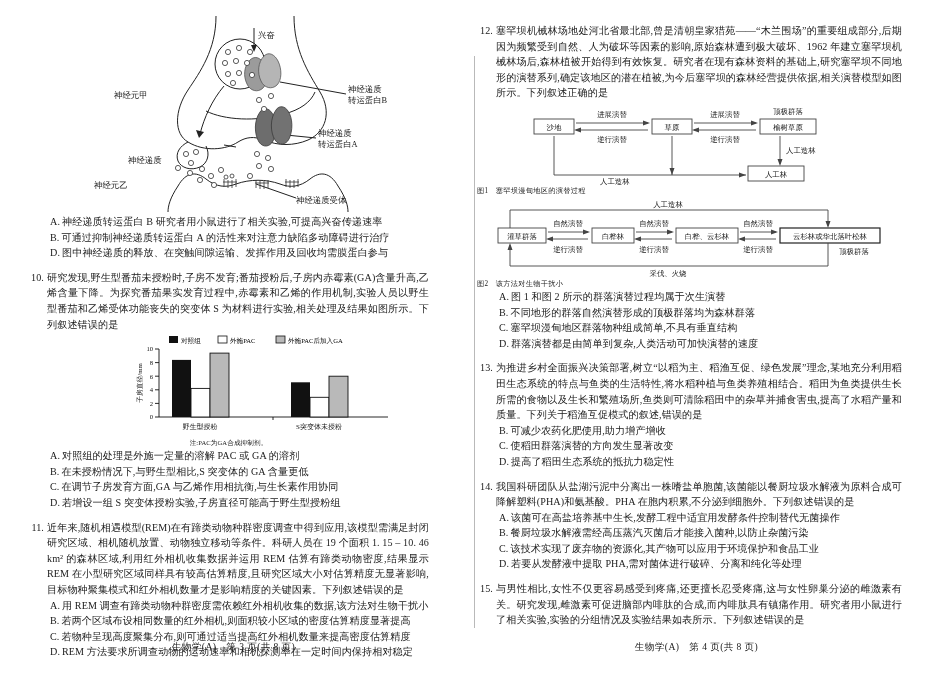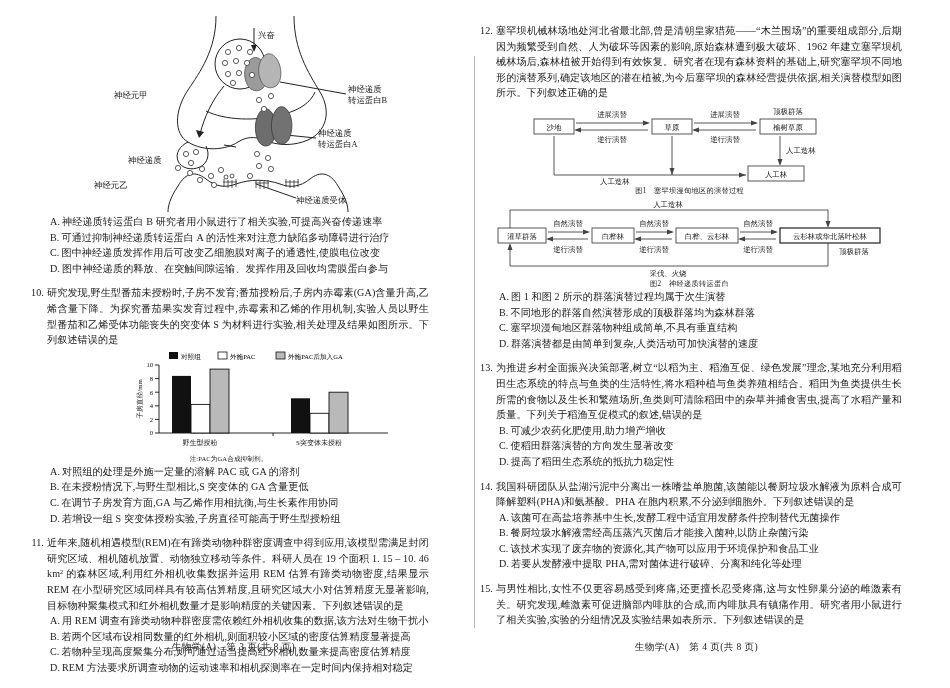--- a/index.html
+++ b/index.html
@@ -79,21 +79,21 @@
     text-align: center;
     font-size: 6.6px;
     margin-top: -5px;
     letter-spacing: .1px;
   }
 
   
   .flow-fig { position: relative; width: 100%; margin: 2px 0 0 0; }
   .flow-fig svg { display: block; margin: 0 auto; }
   .fig-cap {
-    text-align: center;
+    text-align: left;
     font-size: 7.2px;
     margin-top: -1px;
     letter-spacing: .3px;
   }
 
   
   .footer {
     position: absolute;
     bottom: 34px;
     left: 16px; right: 0;
@@ -216,21 +216,20 @@
           <text x="290" y="120">神经递质</text>
           <text x="290" y="131">转运蛋白A</text>
           <text x="268" y="187">神经递质受体</text>
         </g>
       </svg>
     </div>
 
     <div>
       <div class="opt"><span class="mark">A.</span><span>神经递质转运蛋白 B 研究者用小鼠进行了相关实验,可提高兴奋传递速率</span></div>
       <div class="opt"><span class="mark">B.</span><span>可通过抑制神经递质转运蛋白 A 的活性来对注意力缺陷多动障碍进行治疗</span></div>
-      <div class="opt"><span class="mark">C.</span><span>图中神经递质发挥作用后可改变乙细胞膜对离子的通透性,使膜电位改变</span></div>
       <div class="opt"><span class="mark">D.</span><span>图中神经递质的释放、在突触间隙运输、发挥作用及回收均需膜蛋白参与</span></div>
     </div>
 
     <div class="q">
       <div class="q-num">10.</div>
       <div class="q-body">研究发现,野生型番茄未授粉时,子房不发育;番茄授粉后,子房内赤霉素(GA)含量升高,乙烯含量下降。为探究番茄果实发育过程中,赤霉素和乙烯的作用机制,实验人员以野生型番茄和乙烯受体功能丧失的突变体 S 为材料进行实验,相关处理及结果如图所示。下列叙述错误的是</div>
     </div>
 
     <div class="chart-wrap">
       <svg width="425" height="108" viewBox="0 0 425 108" xmlns="http://www.w3.org/2000/svg" font-family="Liberation Serif, serif">
@@ -413,21 +412,21 @@
           <text x="188" y="78">采伐、火烧</text>
           <text x="88" y="27.6">自然演替</text>
           <text x="174" y="27.6">自然演替</text>
           <text x="278" y="27.6">自然演替</text>
           <text x="88" y="54">逆行演替</text>
           <text x="174" y="54">逆行演替</text>
           <text x="278" y="54">逆行演替</text>
           <text x="374" y="56">顶极群落</text>
         </g>
       </svg>
-      <div class="fig-cap">图2　神经递质转运蛋白</div>
+      <div class="fig-cap">图2　该方法对生物干扰小</div>
     </div>
 
     <div>
       <div class="opt"><span class="mark">A.</span><span>图 1 和图 2 所示的群落演替过程均属于次生演替</span></div>
       <div class="opt"><span class="mark">B.</span><span>不同地形的群落自然演替形成的顶极群落均为森林群落</span></div>
       <div class="opt"><span class="mark">C.</span><span>塞罕坝漫甸地区群落物种组成简单,不具有垂直结构</span></div>
       <div class="opt"><span class="mark">D.</span><span>群落演替都是由简单到复杂,人类活动可加快演替的速度</span></div>
     </div>
 
     <div class="q">

